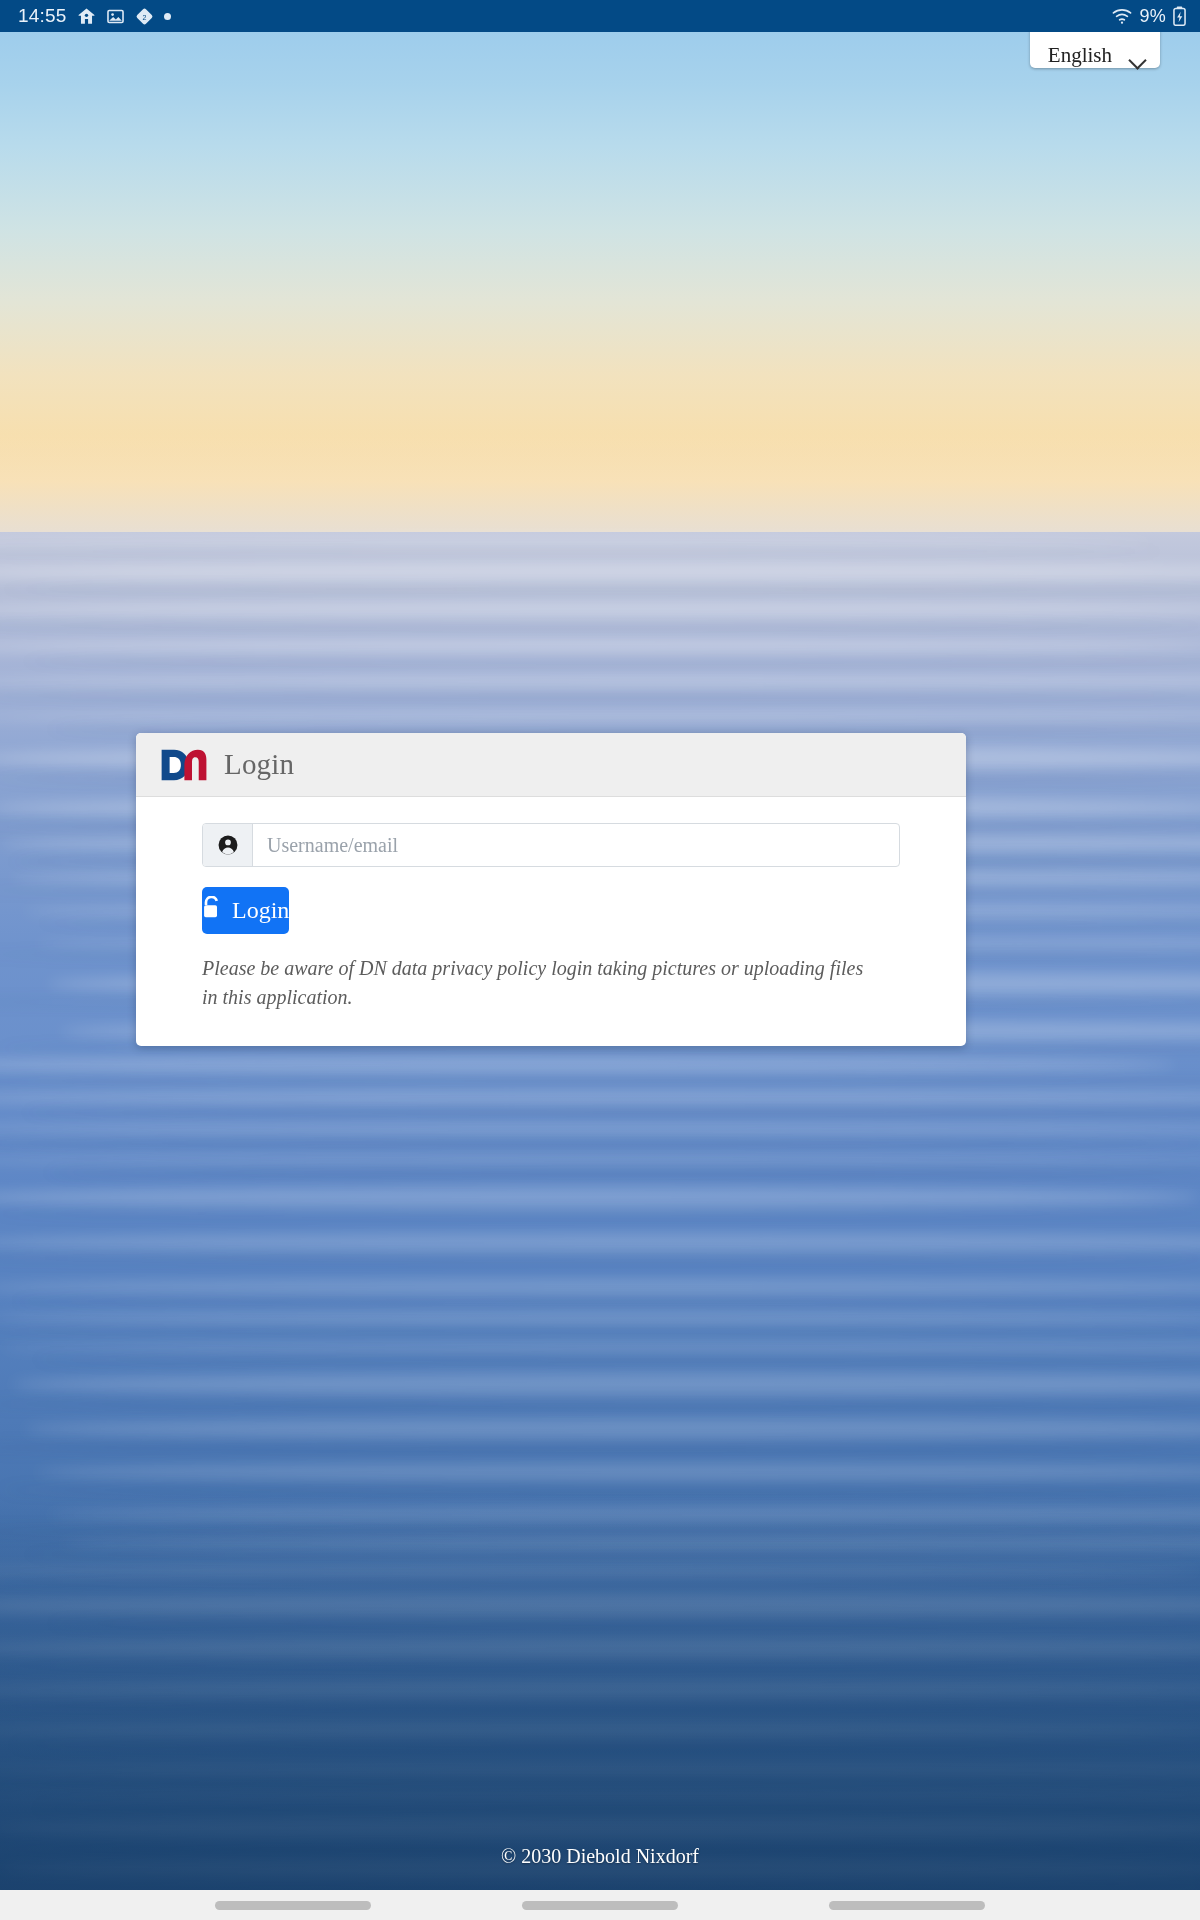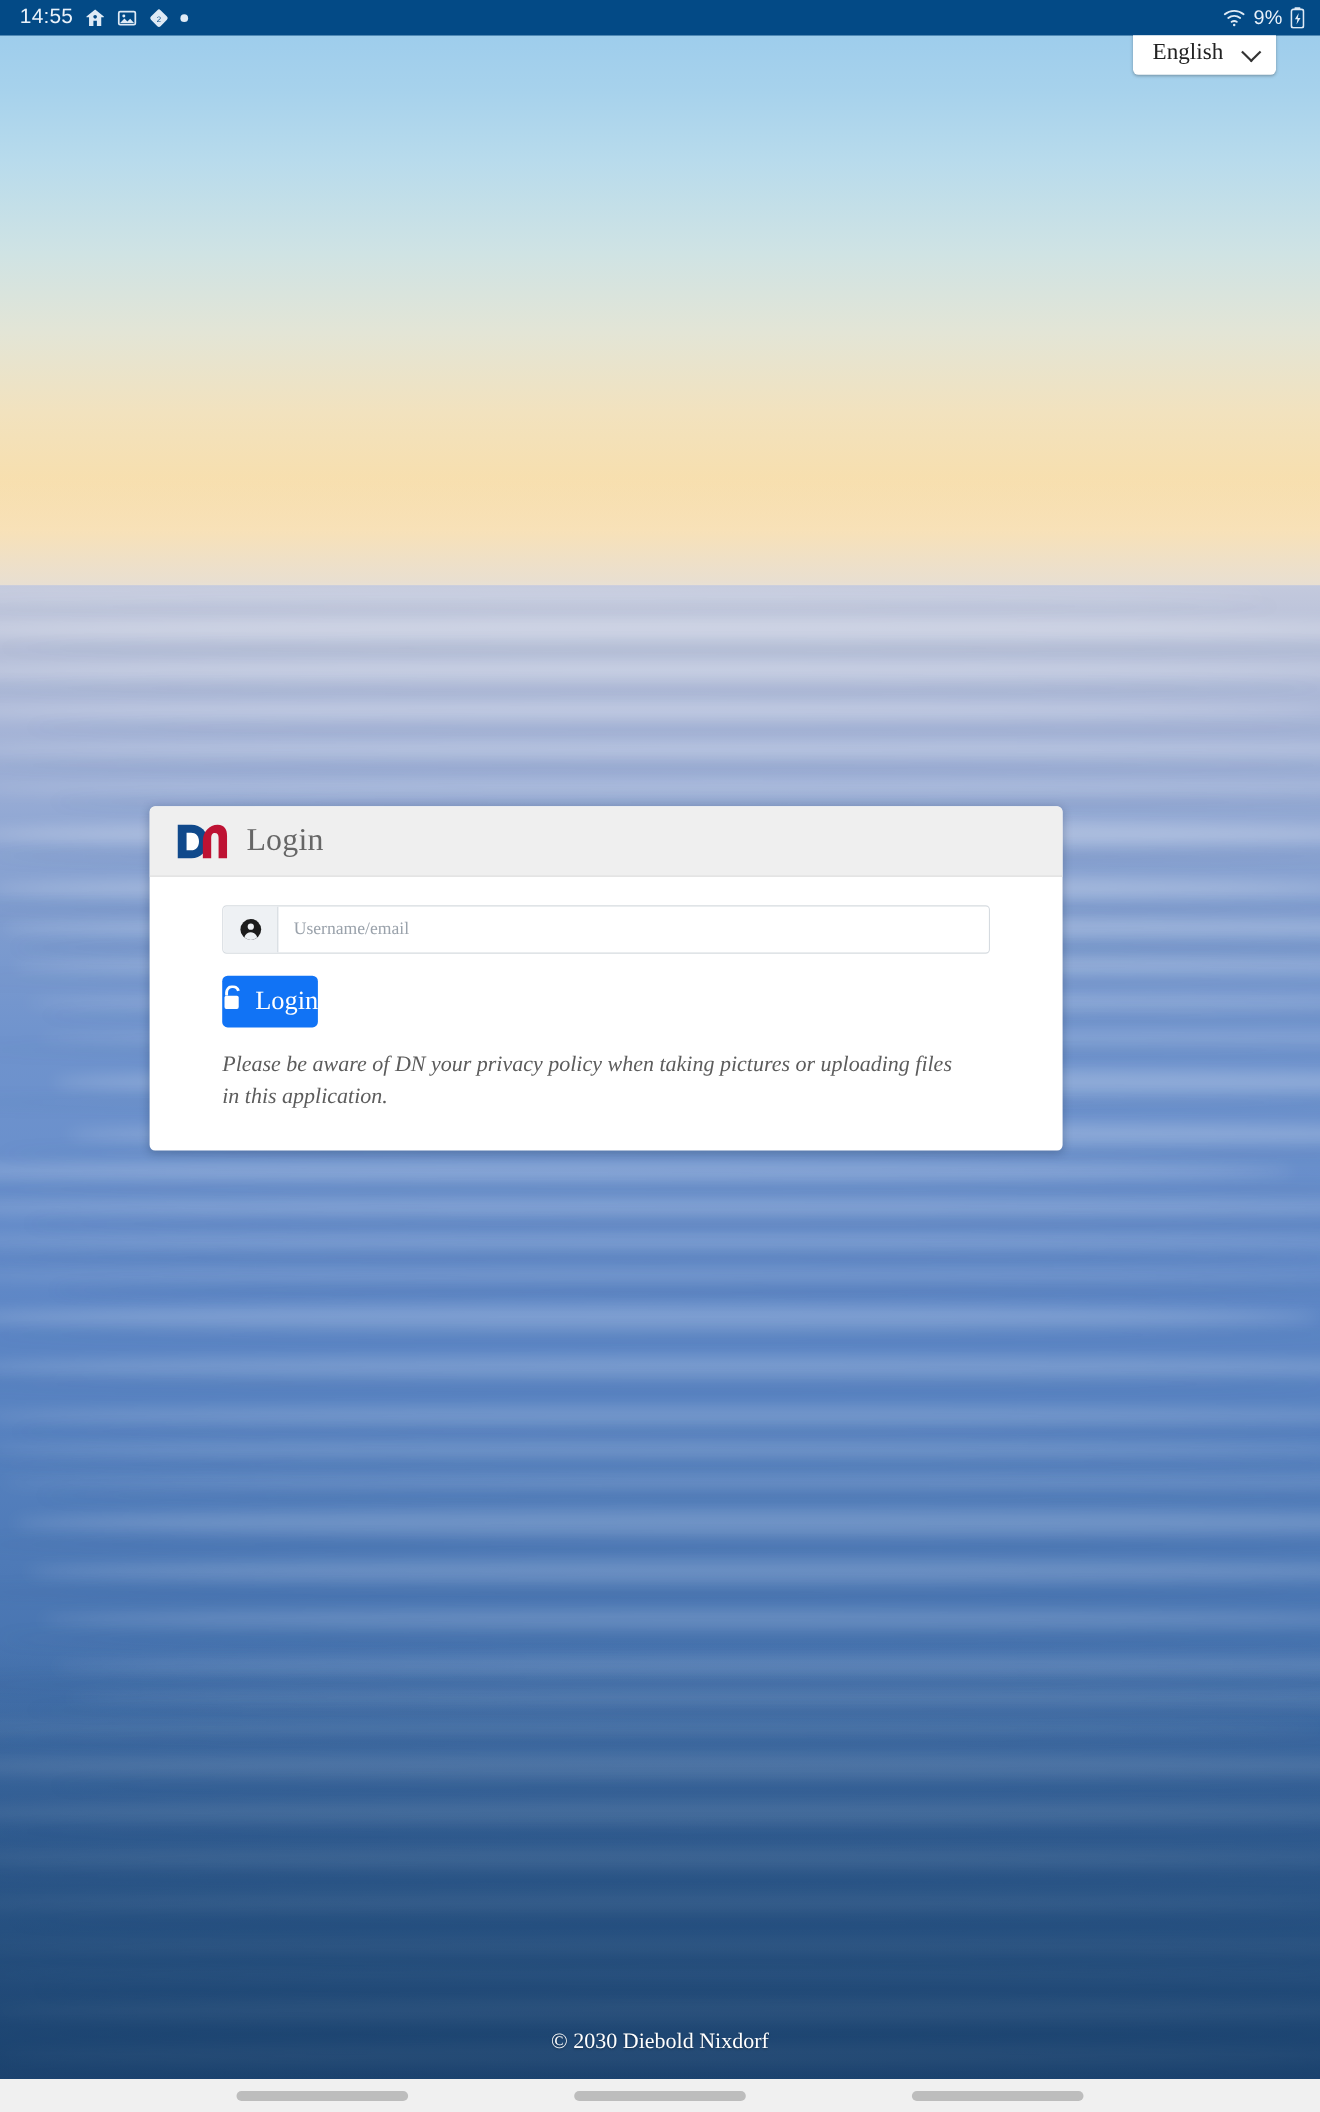--- a/index.html
+++ b/index.html
@@ -58,21 +58,21 @@
     position:absolute; left:0; right:0; bottom:0; height:430px;
     background:linear-gradient(to bottom, rgba(20,58,100,0) 0%, rgba(18,55,96,.42) 60%, rgba(16,52,92,.62) 100%);
   }
 
   
   #lang {
     position:absolute; top:26px; right:40px; z-index:40;
     background:#ffffff; border-radius:5px;
     box-shadow:0 1px 3px rgba(0,0,0,.30);
     height:42px; min-width:130px;
-    display:flex; align-items:center; justify-content:space-between;
+    display:flex; align-items:flex-end; justify-content:space-between;
     padding:0 14px 0 18px; gap:18px;
     cursor:pointer;
   }
   #lang-label { font-size:21px; color:#222; }
   .chev { display:inline-block; width:16px; height:16px; position:relative; }
   .chev::before {
     content:""; position:absolute; left:1px; top:2px;
     width:11px; height:11px;
     border-right:2.4px solid #333; border-bottom:2.4px solid #333;
     transform:rotate(45deg);
@@ -104,21 +104,21 @@
     display:flex; margin:0 38px 0 38px; height:44px;
     border:1px solid #d6dbe0; border-radius:4px; overflow:hidden;
     background:#fff;
   }
   #input-addon {
     width:50px; flex:none; background:#eef1f4; border-right:1px solid #d6dbe0;
     display:flex; align-items:center; justify-content:center;
   }
   #user-input {
     flex:1; border:0; outline:0; padding:0 14px;
-    font-family:"Liberation Serif", serif; font-size:16px; color:#b91c1c;
+    font-family:"Liberation Serif", serif; font-size:20px; color:#b91c1c;
     background:transparent;
   }
   #user-input::placeholder { color:#9aa2ab; }
 
   #remember-row {
     display:flex; align-items:center; gap:9px;
     margin:19px 38px 0 38px;
   }
   #remember-box {
     width:19px; height:19px; flex:none;
@@ -325,21 +325,21 @@
       <button id="login-btn">
         <span>
           <svg width="19" height="23" viewBox="0 0 20 24" fill="#ffffff">
             <path d="M5.6 9.4V6.6a4.4 4.4 0 0 1 8.6-1.3l2.7-.8A7.2 7.2 0 0 0 2.8 6.6v2.8h2.8z"></path>
             <rect x="2.2" y="9.6" width="13.6" height="12.6" rx="1.8"></rect>
           </svg>
         </span>
         <span>Login</span>
       </button>
 
-      <p id="privacy">Please be aware of DN your privacy policy when taking pictures or uploading files in this application.</p>
+      <p id="privacy">Please be aware of DN data privacy policy login taking pictures or uploading files in this application.</p>
     </div>
   </div>
 
   <div id="footer">© 2030 Diebold Nixdorf</div>
 
   <div id="navbar">
     <span class="navpill"></span>
     <span class="navpill"></span>
     <span class="navpill"></span>
   </div>

